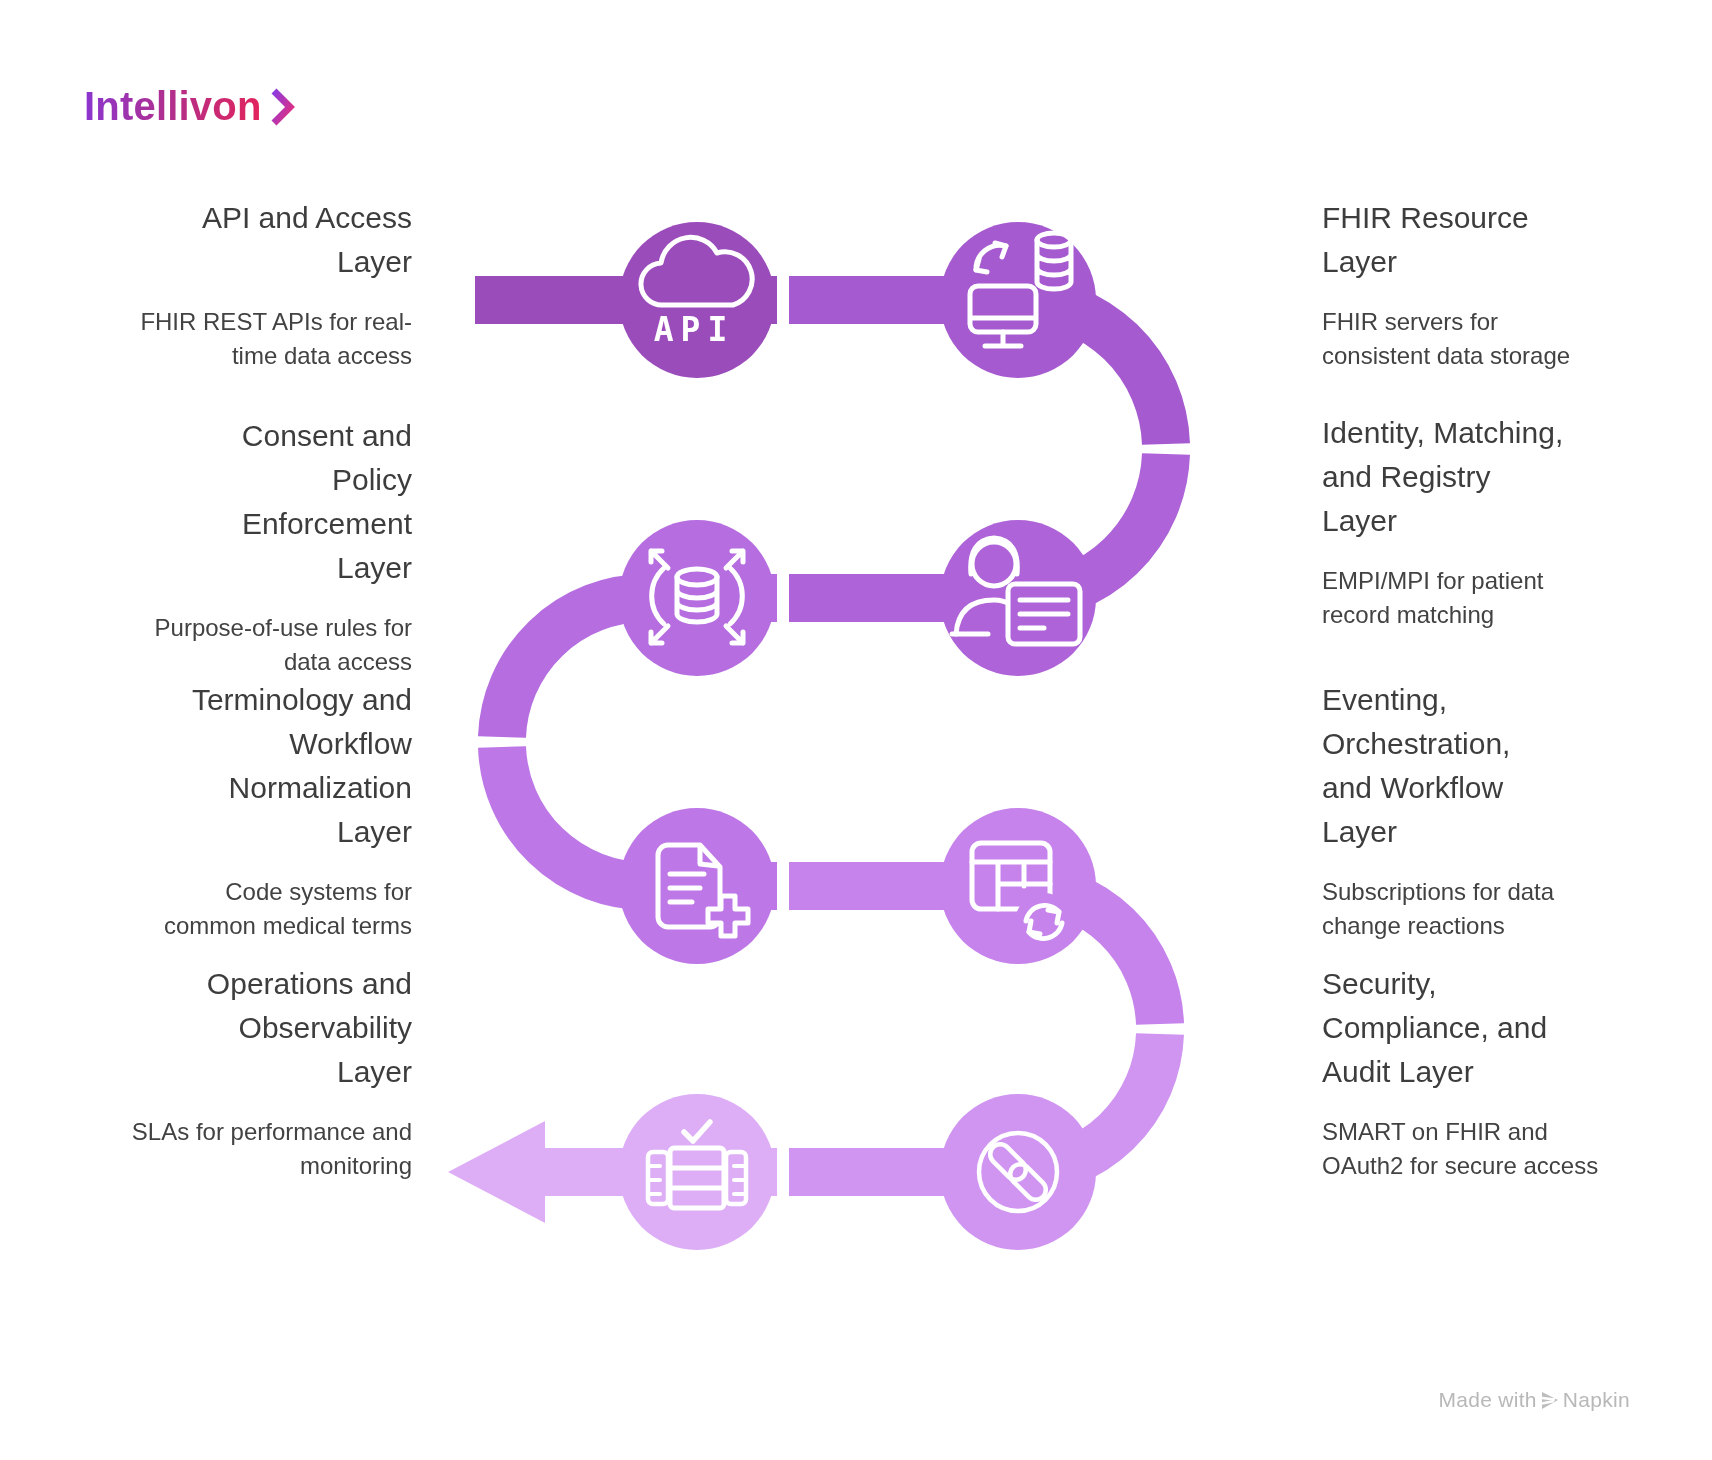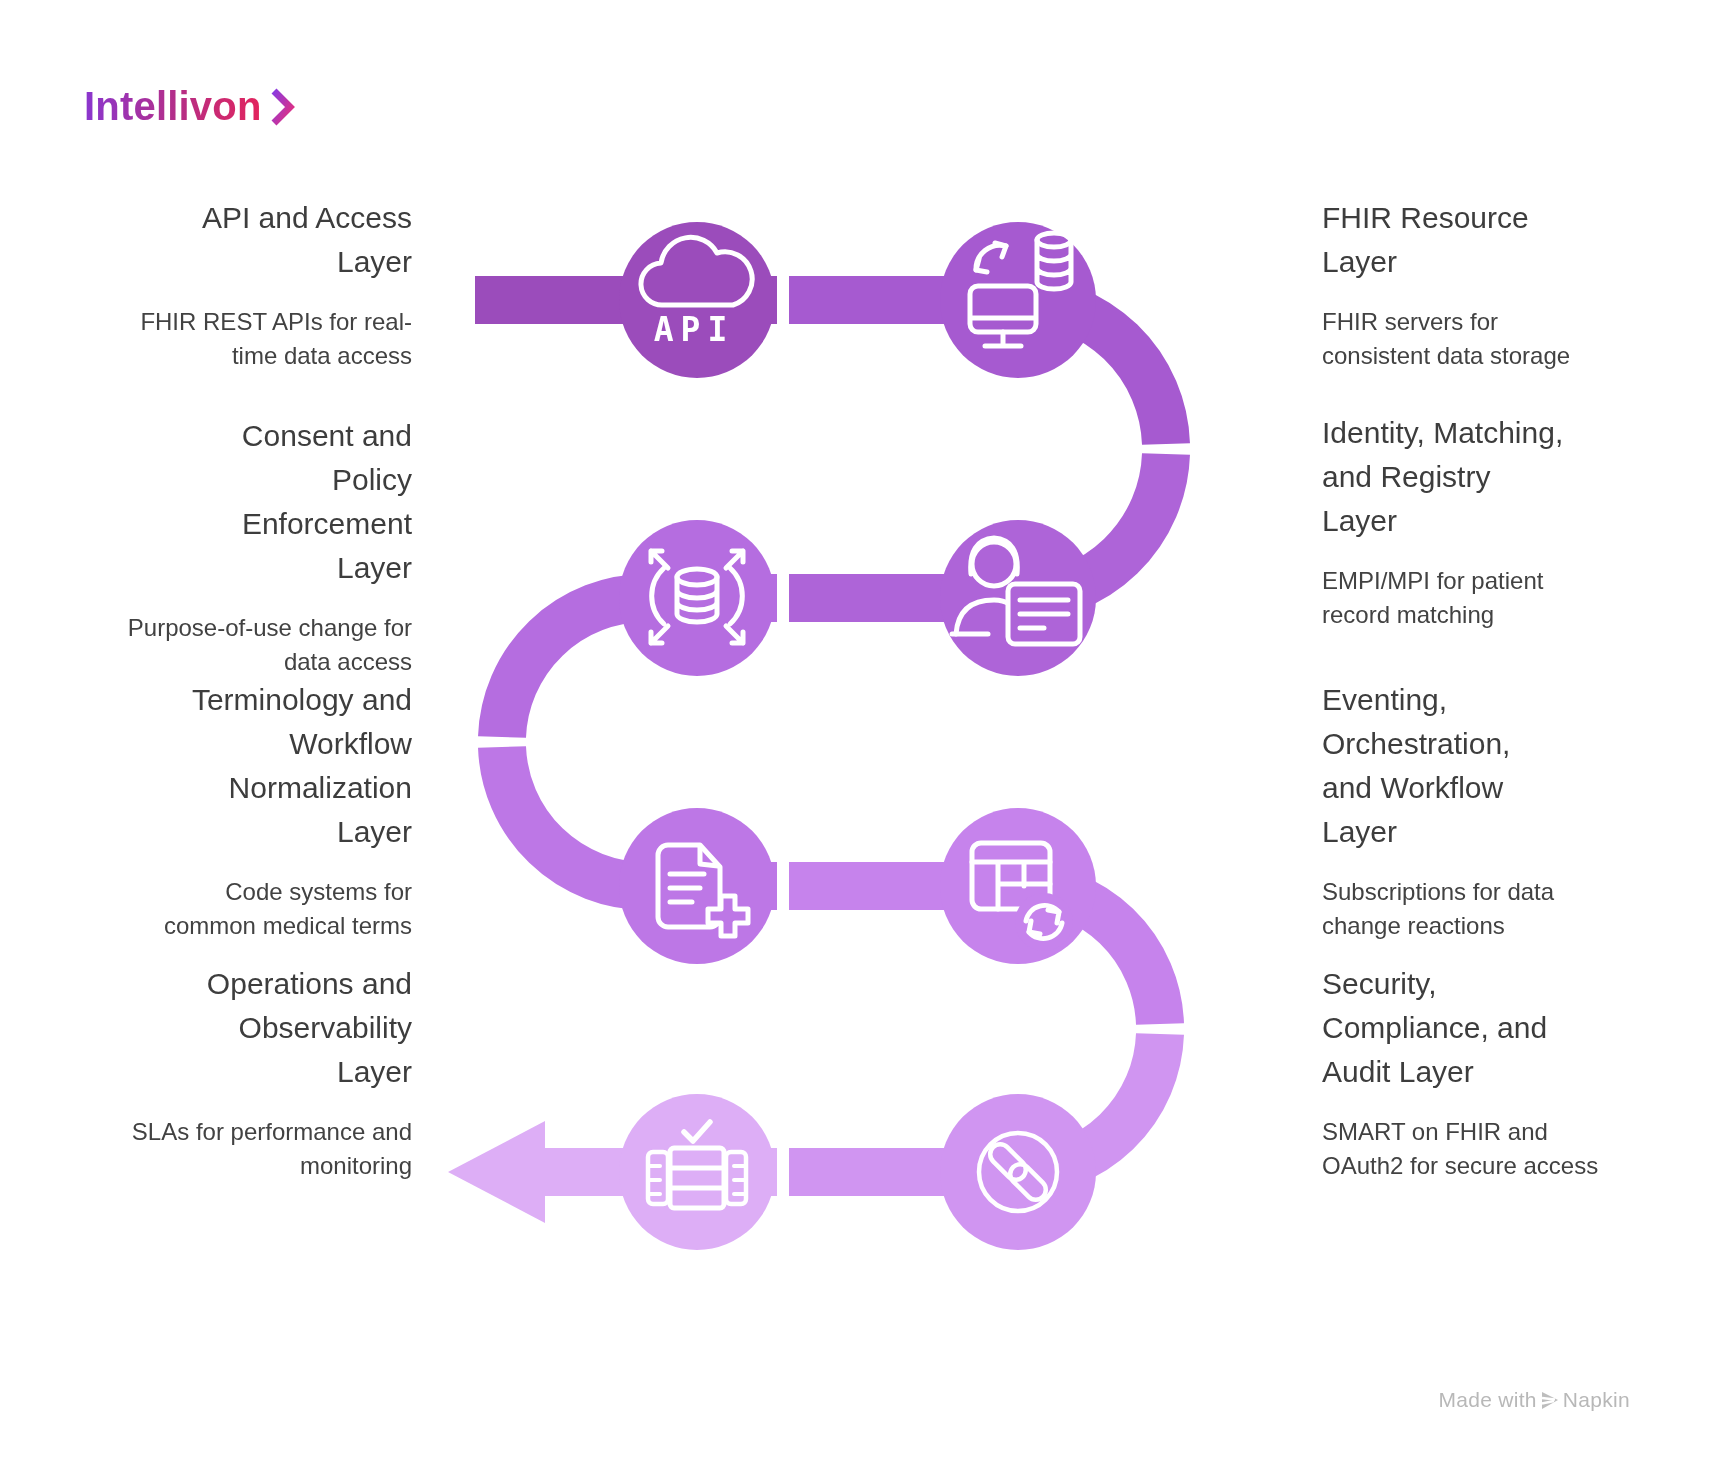--- a/index.html
+++ b/index.html
@@ -54,21 +54,21 @@
     <div class="t">API and Access
 Layer</div>
     <div class="d">FHIR REST APIs for real-
 time data access</div>
   </div>
   <div class="layer left" style="top:414px">
     <div class="t">Consent and
 Policy
 Enforcement
 Layer</div>
-    <div class="d">Purpose-of-use change for
+    <div class="d">Purpose-of-use rules for
 data access</div>
   </div>
   <div class="layer left" style="top:678px">
     <div class="t">Terminology and
 Workflow
 Normalization
 Layer</div>
     <div class="d">Code systems for
 common medical terms</div>
   </div>

